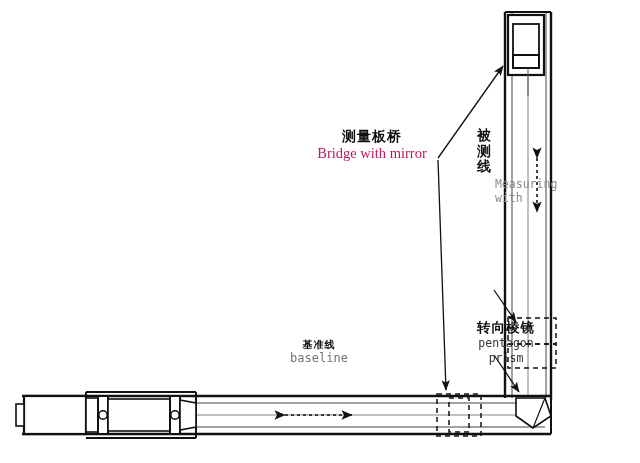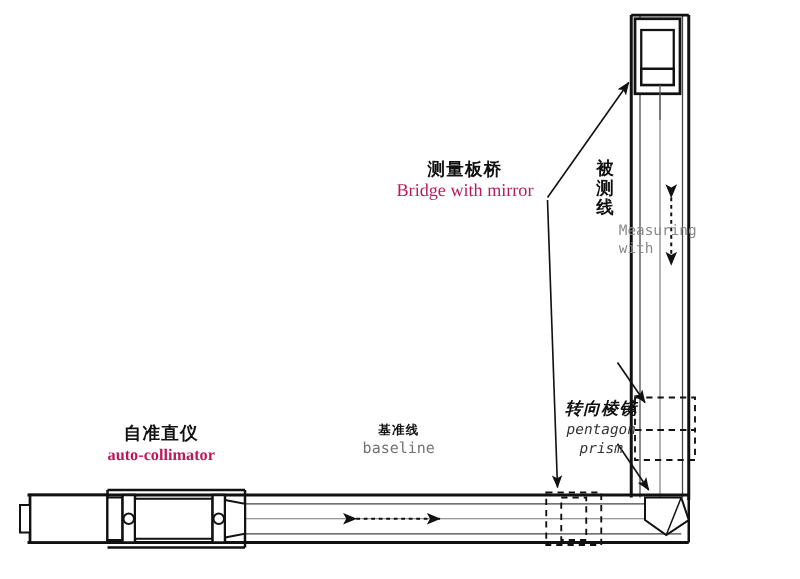--- a/index.html
+++ b/index.html
@@ -87,25 +87,24 @@
     font-size: 11.5px;
     color: #8a8a8a;
     line-height: 1.25;
     margin-top: 2px;
     margin-left: 40px;
   }
   #label-measuring .stack-en span { display: block; }
 
   
   #label-prism {
-    left: 433px;
+    left: 458px;
     top: 320px;
     width: 96px;
     text-align: center;
-    font-style: italic;
   }
   #label-prism .lbl-cn { font-size: 13.5px; }
   #label-prism .lbl-en-mono { font-size: 11.5px; color: #333; line-height:1.35; }
 
   
   #label-collimator {
     left: 62px;
     top: 339px;
     width: 134px;
     text-align: center;
@@ -263,23 +262,19 @@
       <span>with</span>
     </div>
   </div>
 
   <div class="lbl lbl-block" id="label-prism">
     <div class="lbl-cn">转向棱镜</div>
     <div class="lbl-en-mono">pentagon</div>
     <div class="lbl-en-mono">prism</div>
   </div>
 
-  <div class="lbl lbl-block" id="label-collimator">
-    <div class="lbl-cn">自准直仪</div>
-    <div class="lbl-en-serif">auto-collimator</div>
-  </div>
 
   <div class="lbl lbl-block" id="label-baseline">
     <div class="lbl-cn">基准线</div>
     <div class="lbl-en-mono">baseline</div>
   </div>
 
 </div>
 
 </body></html>

